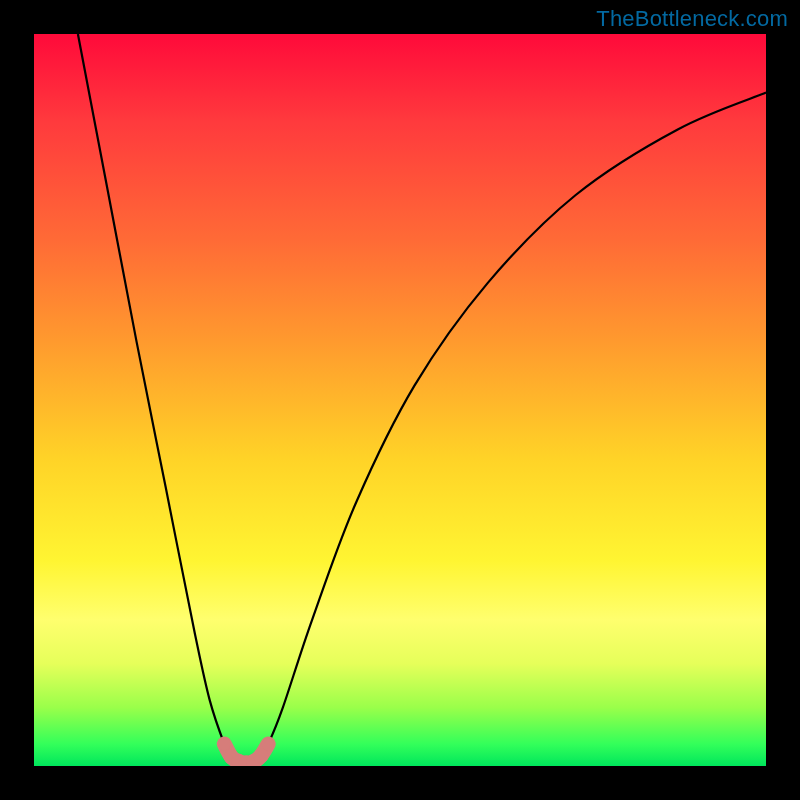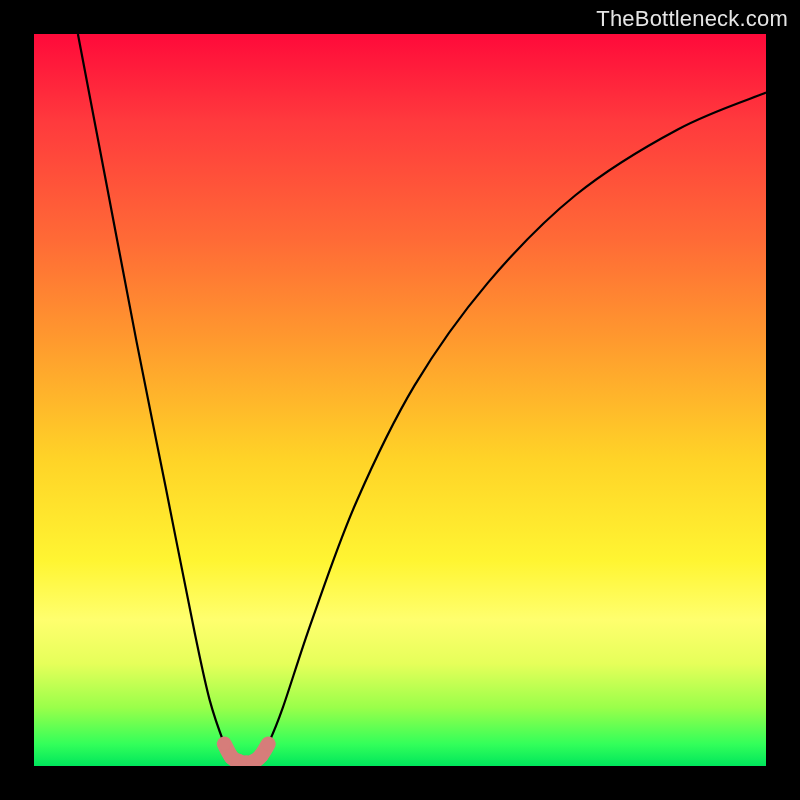--- a/index.html
+++ b/index.html
@@ -36,21 +36,21 @@
       #e6ff5a 86%,
       #9aff4a 92%,
       #33ff5a 97%,
       #00e65c 100%
     );
   }
   .watermark {
     position: absolute;
     top: 6px;
     right: 12px;
-    color: #e5e5e5;
+    color: #0369a1;
     font-size: 22px;
     letter-spacing: 0.2px;
     font-family: Arial, Helvetica, sans-serif;
   }
   svg.curve {
     position: absolute;
     left: 0; top: 0;
     width: 732px; height: 732px;
   }
   .bead {

